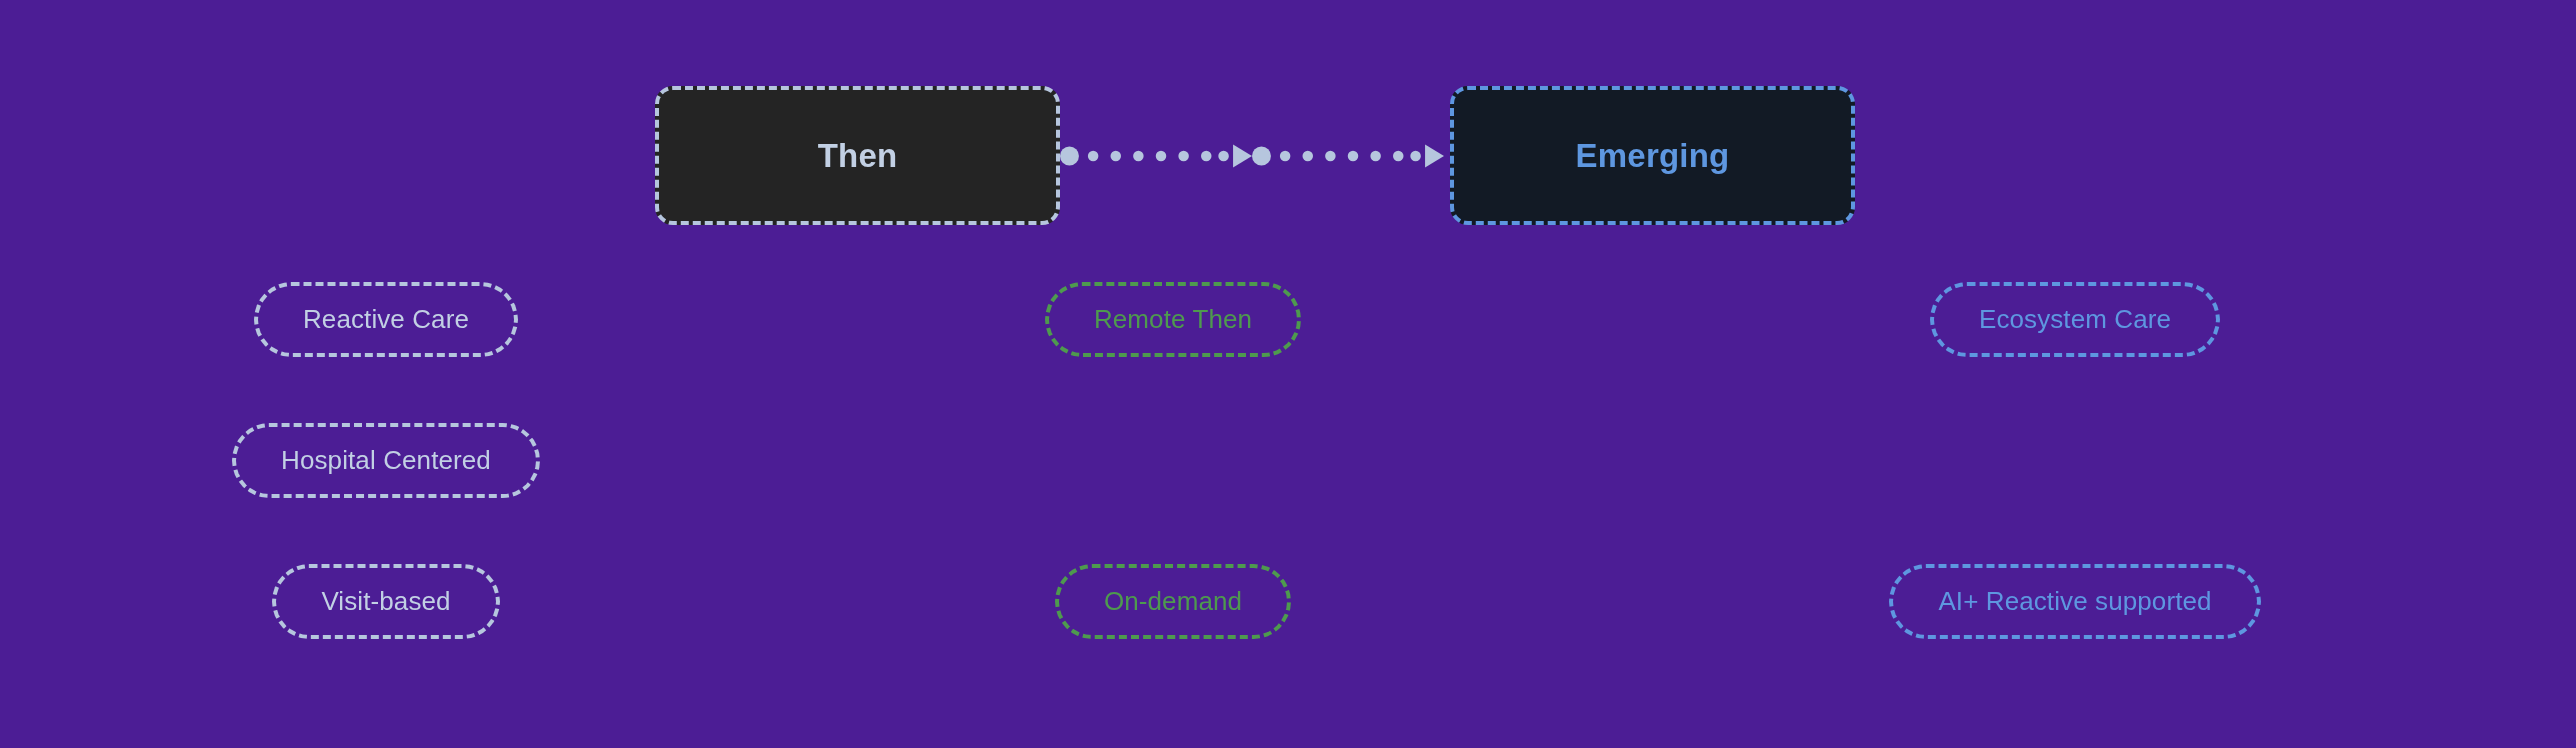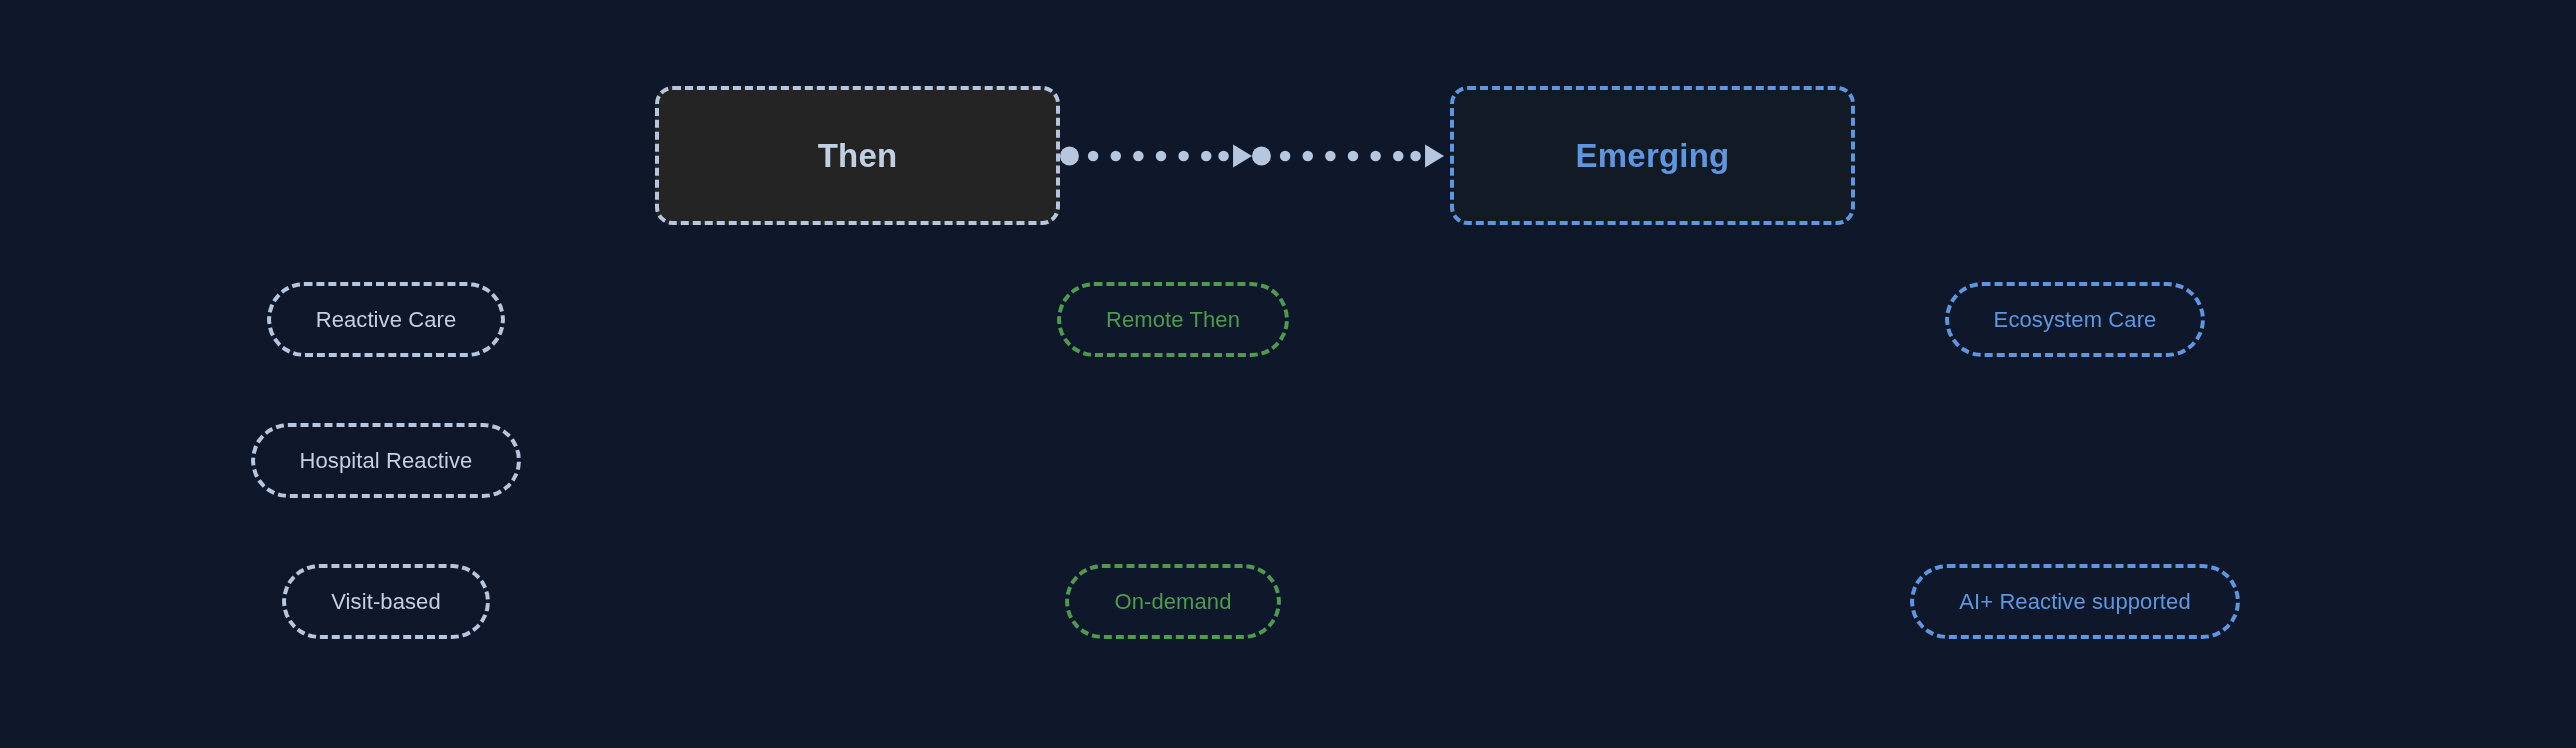--- a/index.html
+++ b/index.html
@@ -12,21 +12,21 @@
     height: 749px;
     overflow: hidden;
     font-family: "Liberation Sans", sans-serif;
     -webkit-font-smoothing: antialiased;
   }
 
   .canvas {
     position: relative;
     width: 2576px;
     height: 749px;
-    background: #0f172a;
+    background: #4c1d95;
   }
 
   
   .header-row {
     position: absolute;
     top: 86px;
     left: 0;
     width: 2576px;
     height: 74px;
     display: flex;
@@ -112,21 +112,21 @@
     box-sizing: border-box;
     border-style: dashed;
     border-width: 4.2px;
     border-radius: 525px;
     height: 75px;
     padding: 0 45px;
     display: flex;
     align-items: center;
     justify-content: center;
     background: transparent;
-    font-size: 22px;
+    font-size: 26px;
     font-weight: 400;
     white-space: nowrap;
     letter-spacing: 0.1px;
   }
 
   .pill.then     { border-color: #b6c6de; color: #c2d0e4; }
   .pill.now      { border-color: #4e9a4e; color: #4e9a4e; }
   .pill.emerging { border-color: #5e97e0; color: #5e97e0; }
 </style>
 </head>
@@ -183,21 +183,21 @@
       <div class="item-cell cell-now">
         <div class="pill now">Remote Then</div>
       </div>
       <div class="item-cell cell-emerging">
         <div class="pill emerging">Ecosystem Care</div>
       </div>
     </div>
 
     <div class="item-row">
       <div class="item-cell cell-then">
-        <div class="pill then">Hospital Reactive</div>
+        <div class="pill then">Hospital Centered</div>
       </div>
     </div>
 
     <div class="item-row">
       <div class="item-cell cell-then">
         <div class="pill then">Visit-based</div>
       </div>
       <div class="item-cell cell-now">
         <div class="pill now">On-demand</div>
       </div>

